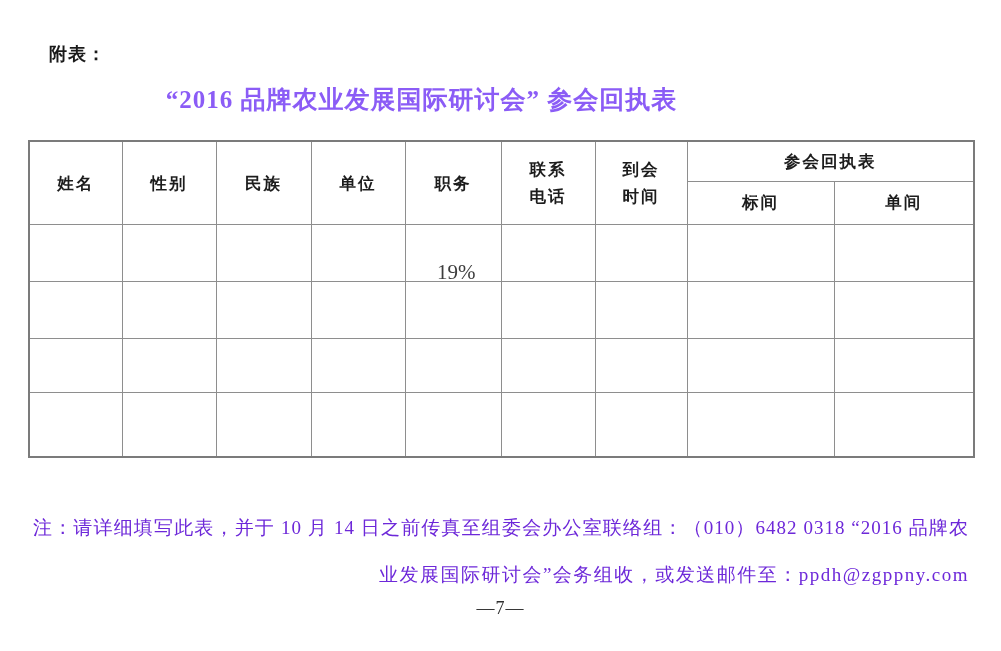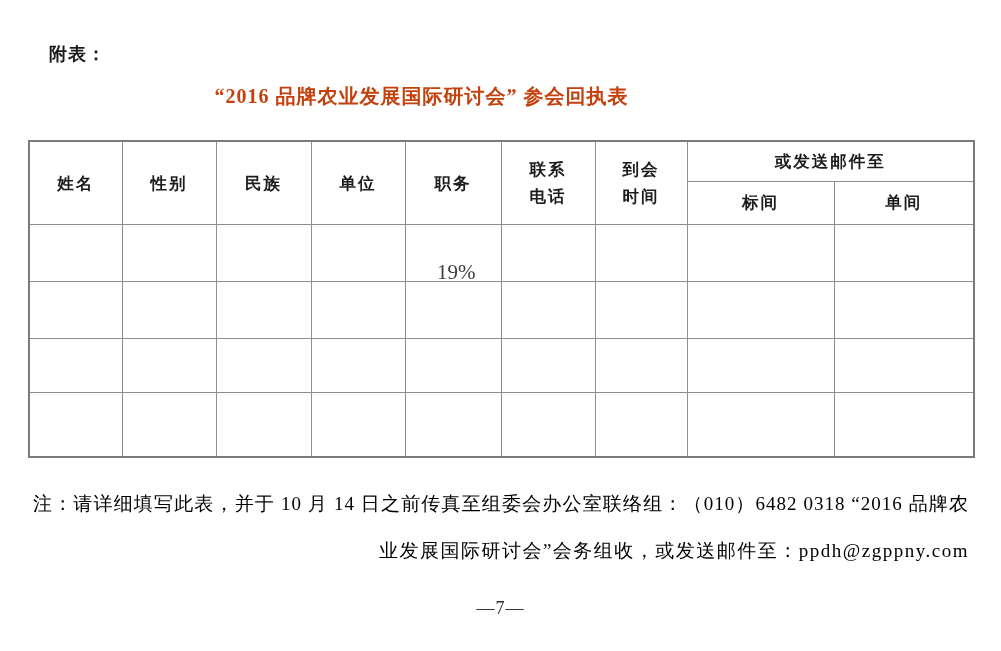--- a/index.html
+++ b/index.html
@@ -29,22 +29,22 @@
   }
 
   .doc-title {
     position: absolute;
     left: 0;
     top: 83px;
     width: 843px;
     text-align: center;
     font-family: "Liberation Serif", serif;
     font-weight: bold;
-    font-size: 20px;
-    color: #c2410c;
+    font-size: 25px;
+    color: #8b5cf6;
     letter-spacing: 1px;
   }
 
   table.reg-table {
     position: absolute;
     left: 28px;
     top: 140px;
     border-collapse: collapse;
     table-layout: fixed;
     width: 945px;
@@ -84,25 +84,25 @@
     text-shadow:
       -2px -2px 0 #ffffff,  2px -2px 0 #ffffff,
       -2px  2px 0 #ffffff,  2px  2px 0 #ffffff,
       -2px  0   0 #ffffff,  2px  0   0 #ffffff,
        0   -2px 0 #ffffff,  0    2px 0 #ffffff;
   }
 
   .note {
     position: absolute;
     left: 33px;
-    top: 480px;
+    top: 504px;
     width: 936px;
     font-family: "Liberation Serif", serif;
     font-size: 19px;
-    color: #000000;
+    color: #6d28d9;
     line-height: 47px;
   }
   .note-line-1 {
     text-align: justify;
     text-align-last: justify;
     letter-spacing: 1px;
     white-space: nowrap;
   }
   .note-line-2 {
     text-align: right;
@@ -147,21 +147,21 @@
       <tr class="hdr-top">
         <th rowspan="2">姓名</th>
         <th rowspan="2">性别</th>
         <th rowspan="2">民族</th>
         <th rowspan="2">单位</th>
         <th rowspan="2">职务</th>
         <th rowspan="2">联系
 电话</th>
         <th rowspan="2">到会
 时间</th>
-        <th colspan="2">或发送邮件至</th>
+        <th colspan="2">参会回执表</th>
       </tr>
       <tr class="hdr-bottom">
         <th>标间</th>
         <th>单间</th>
       </tr>
     </thead>
     <tbody>
         <tr>
           <td></td>
           <td></td>

